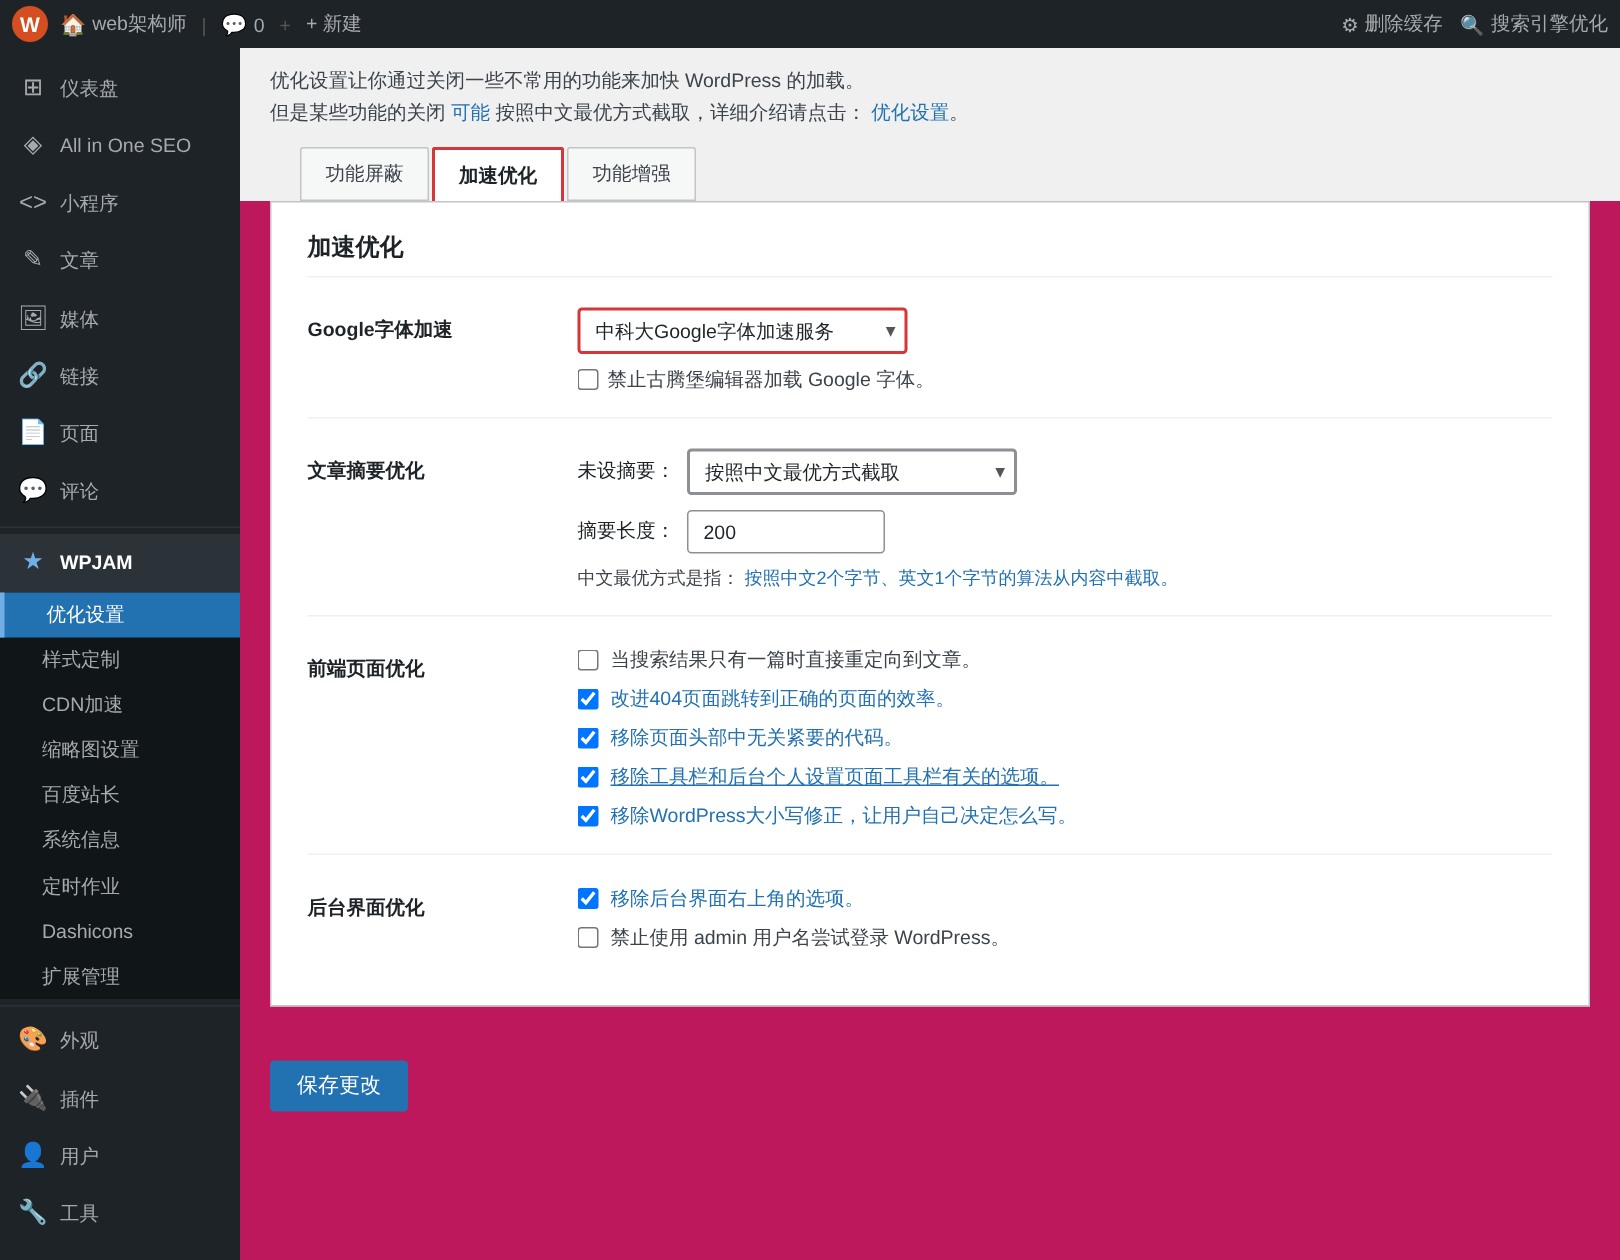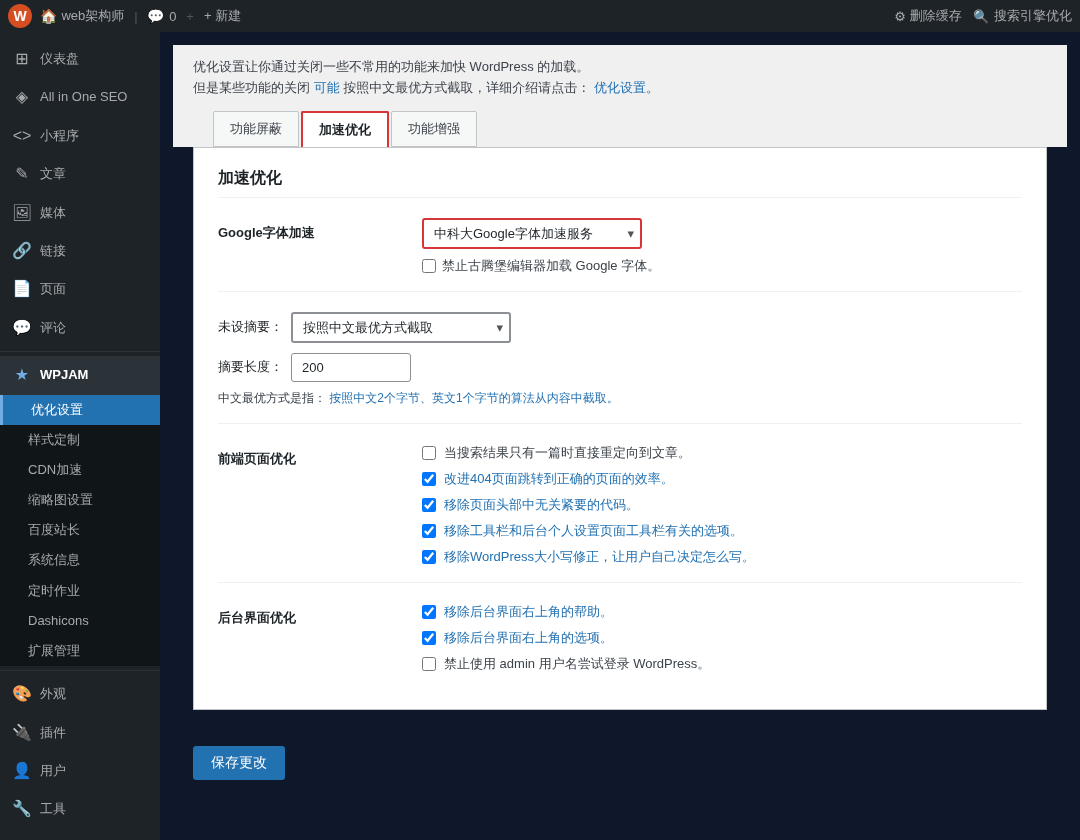--- a/index.html
+++ b/index.html
@@ -61,22 +61,22 @@
     .sidebar-sub { background: #101517; }
     .sidebar-sub .sidebar-item { padding: 6px 12px 6px 32px; font-size: 13px; }
     .sidebar-sub .sidebar-item.selected { color: #fff; background: #2271b1; border-left: 3px solid #72aee6; }
 
     .sidebar-divider { border: none; border-top: 1px solid #2c3338; margin: 4px 0; }
 
     
     .content-area {
       flex: 1;
       overflow-y: auto;
-      background: #0f172a;
-      padding: 13px;
+      background: #be185d;
+      padding: 0;
     }
 
     
     .page-header {
       background: #f0f0f1;
       padding: 12px 20px 0;
     }
     .page-description {
       font-size: 13px;
       color: #3c434a;
@@ -129,21 +129,20 @@
       border-bottom: 1px solid #f0f0f1;
     }
 
     
     .form-row {
       display: flex;
       align-items: flex-start;
       margin-bottom: 20px;
       padding-bottom: 16px;
       border-bottom: 1px solid #f0f0f1;
-      gap: 24px;
     }
     .form-row:last-child { border-bottom: none; margin-bottom: 0; }
 
     .form-label {
       width: 180px;
       flex-shrink: 0;
       font-size: 13px;
       font-weight: 600;
       color: #1d2327;
       padding-top: 6px;
@@ -187,21 +186,21 @@
       color: #3c434a;
     }
     .checkbox-row input[type=checkbox] { width: 14px; height: 14px; }
 
     .text-input {
       padding: 6px 10px;
       border: 1px solid #8c8f94;
       border-radius: 3px;
       font-size: 13px;
       color: #1d2327;
-      width: 120px;
+      width: 132px;
     }
 
     .excerpt-note {
       font-size: 12px;
       color: #3c434a;
       margin-top: 6px;
     }
     .excerpt-note a { color: #2271b1; text-decoration: none; }
 
     
@@ -383,20 +382,21 @@
           </div>
           <div class="checkbox-row">
             <input type="checkbox" id="gf-check" style="">
             <label for="gf-check">禁止古腾堡编辑器加载 Google 字体。</label>
           </div>
         </div>
       </div>
 
 
       <div class="form-row">
+        <div class="form-label">文章摘要优化</div>
         <div class="form-control">
           <div style="display:flex; align-items:center; gap:8px; margin-bottom:10px;">
             <span style="font-size:13px; color:#1d2327;">未设摘要：</span>
             <div class="select-wrapper normal">
               <select>
                 <option>按照中文最优方式截取</option>
                 <option>关闭</option>
               </select>
             </div>
           </div>
@@ -422,39 +422,35 @@
             <div class="checkbox-list-item">
               <input type="checkbox" id="fe-3" checked="" style="">
               <label for="fe-3" style="color:#2271b1;">改进404页面跳转到正确的页面的效率。</label>
             </div>
             <div class="checkbox-list-item">
               <input type="checkbox" id="fe-4" checked="" style="">
               <label for="fe-4" style="color:#2271b1;">移除页面头部中无关紧要的代码。</label>
             </div>
             <div class="checkbox-list-item">
               <input type="checkbox" id="fe-5" checked="" style="">
-              <label for="fe-5" style="color:#2271b1;">移除工具栏和后台个人设置页面工具栏有关的选项。</label>
+              <label for="fe-5" style="color:#2271b1;text-decoration:underline;">移除工具栏和后台个人设置页面工具栏有关的选项。</label>
             </div>
             <div class="checkbox-list-item">
               <input type="checkbox" id="fe-6" checked="" style="">
               <label for="fe-6" style="color:#2271b1;">移除WordPress大小写修正，让用户自己决定怎么写。</label>
             </div>
           </div>
         </div>
       </div>
 
       <div class="form-row">
         <div class="form-label">后台界面优化</div>
         <div class="form-control">
           <div class="checkbox-list">
             <div class="checkbox-list-item">
-              <input type="checkbox" id="be-1" checked="" style="">
-              <label for="be-1" style="color:#2271b1;">移除后台界面右上角的帮助。</label>
-            </div>
-            <div class="checkbox-list-item">
               <input type="checkbox" id="be-2" checked="" style="">
               <label for="be-2" style="color:#2271b1;">移除后台界面右上角的选项。</label>
             </div>
             <div class="checkbox-list-item">
               <input type="checkbox" id="be-3" style="">
               <label for="be-3">禁止使用 admin 用户名尝试登录 WordPress。</label>
             </div>
           </div>
         </div>
       </div>

